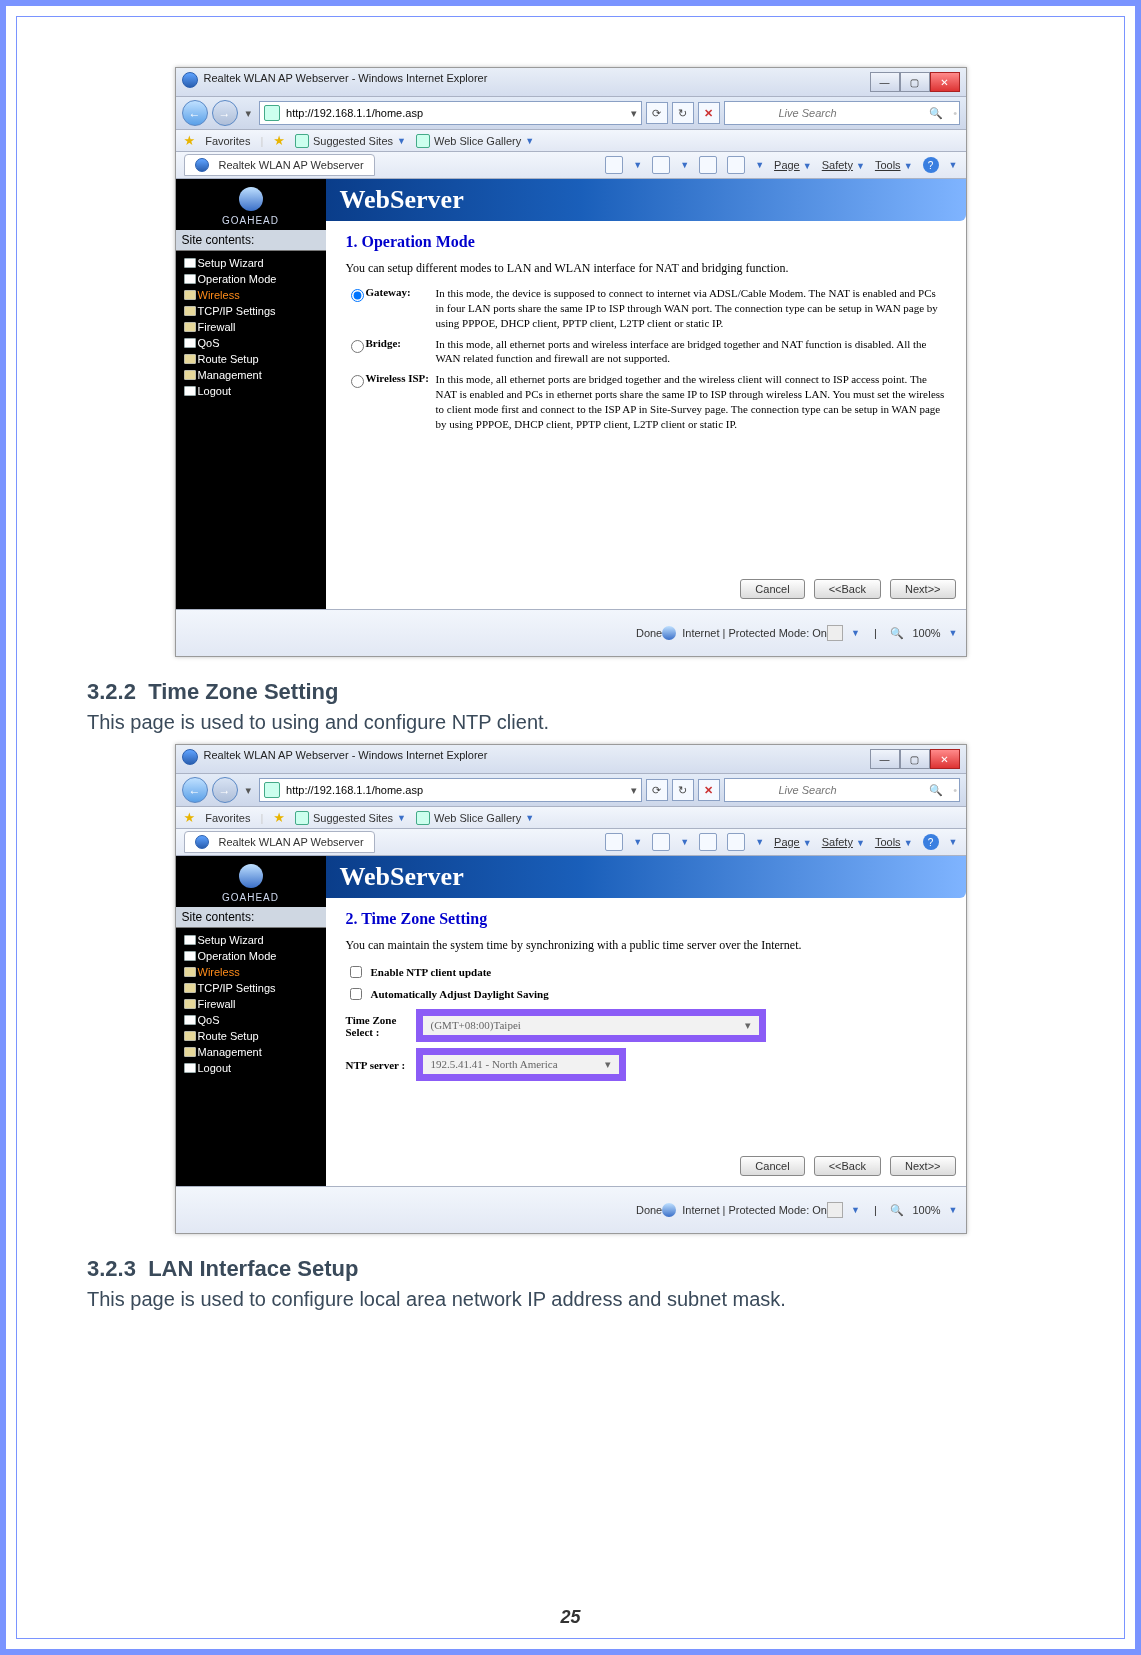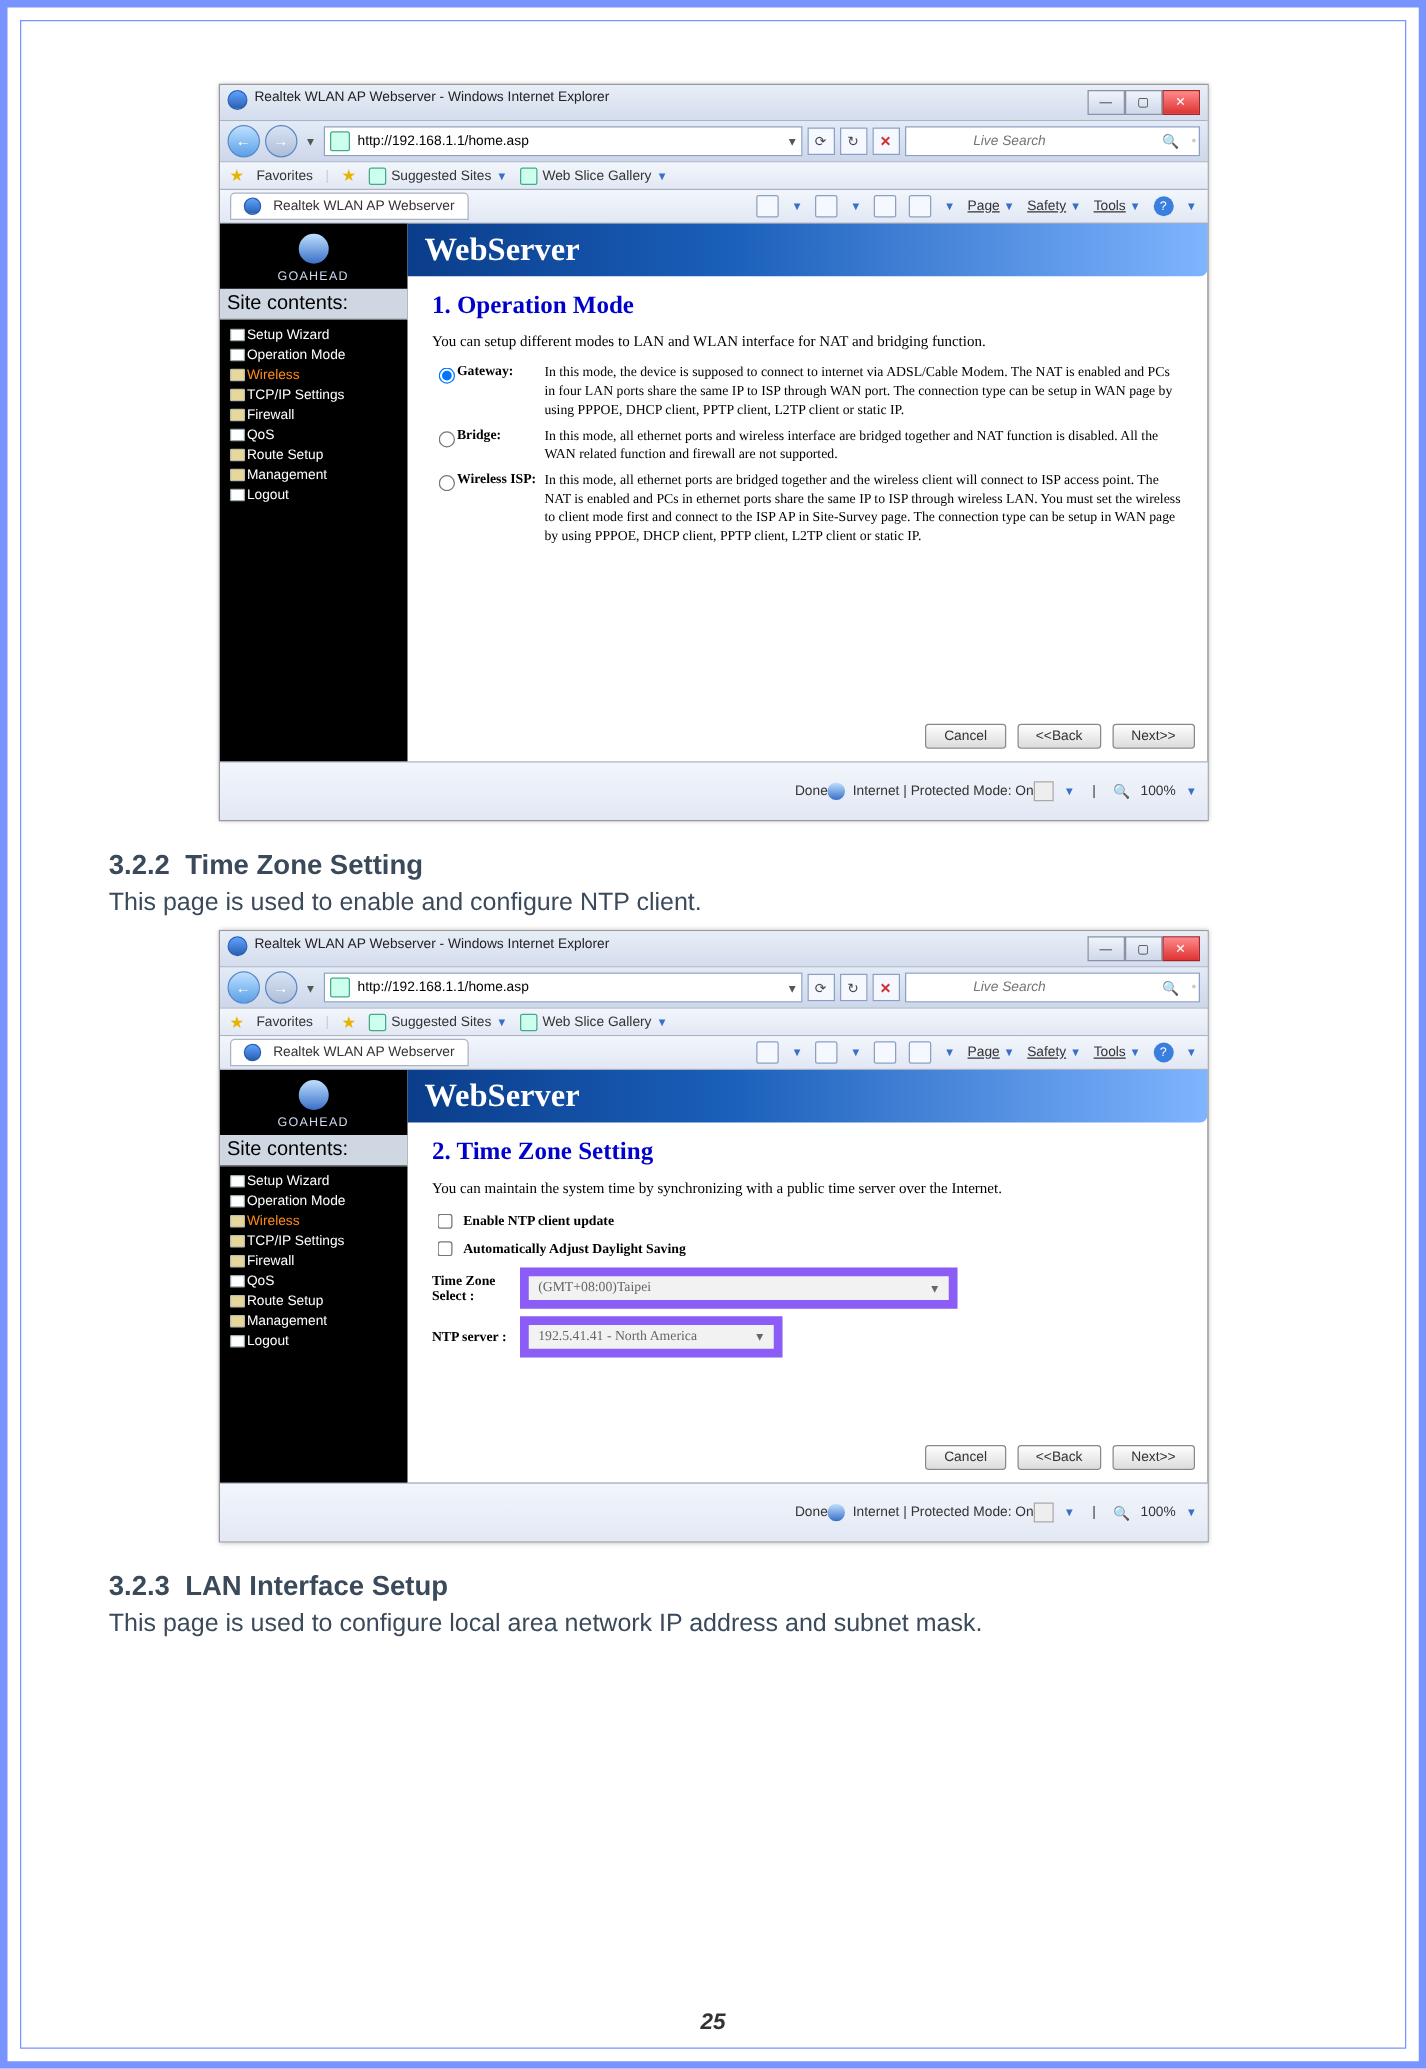--- a/index.html
+++ b/index.html
@@ -135,39 +135,39 @@
   .cmd-icon { width:16px;height:16px;border:1px solid #8aa0c4;border-radius:2px;background:#f5f9ff;display:inline-block; }
   .cmd-lbl { text-decoration:underline; }
   .help-q { width:16px;height:16px;border-radius:50%;background:#3a7fe0;color:#fff;display:inline-flex;align-items:center;justify-content:center;font-size:10px; }
 
   
   .ws-body { display:flex; background:#000; }
   .ws-side { width:150px; background:#000; color:#fff; padding-bottom:20px; }
   .goahead-logo { text-align:center; padding:8px 0 4px 0; }
   .goahead-logo .globe { width:24px;height:24px;border-radius:50%;background:linear-gradient(#bfe0ff,#3a6fc8);display:inline-block; }
   .goahead-logo .txt { font-size:10px;letter-spacing:1px;color:#cfd9ee;margin-top:2px; }
-  .site-head { background:#cfd7e2; color:#000; padding:3px 6px; font-size:16px; border-bottom:1px solid #777; }
+  .site-head { background:#cfd7e2; color:#000; padding:3px 6px; font-size:12px; border-bottom:1px solid #777; }
   .site-list { list-style:none; padding:4px 0 0 0; margin:0; font-size:11px; }
   .site-list li { padding:2px 8px 2px 22px; position:relative; display:flex; align-items:center; }
   .site-list li::before {
     content:""; position:absolute; left:8px; width:10px;height:8px;
     background:#e6d89a; border:1px solid #bba; border-radius:1px;
   }
   .site-list li.doc::before { background:#fff; border:1px solid #9aa; }
   .site-list li.sel { color:#ff8c1a; }
 
   .ws-main { flex:1; background:#fff; }
   .ws-banner {
     background: linear-gradient(90deg,#0a3d8a 0%,#1a5fba 40%,#7fb4ff 100%);
     color:#fff; font-family:"Times New Roman",serif; font-size:26px; font-weight:bold;
     padding:6px 14px;
     border-bottom-right-radius:6px;
   }
   .ws-content { padding:12px 20px 20px 20px; font-family:"Times New Roman",serif; color:#000; }
-  .ws-h1 { font-size:20px; font-weight:bold; color:#0000cc; margin-bottom:10px; }
+  .ws-h1 { font-size:16px; font-weight:bold; color:#0000cc; margin-bottom:10px; }
   .ws-intro { font-size:12px; margin-bottom:10px; }
   .mode-row { display:flex; margin:6px 0; font-size:11px; }
   .mode-radio { width:20px; }
   .mode-label { width:70px; font-weight:bold; }
   .mode-desc { flex:1; line-height:1.35; }
   .btnrow { text-align:right; padding:18px 10px 10px 0; }
   .btn {
     display:inline-block; padding:3px 14px; border:1px solid #888;border-radius:3px;
     background:linear-gradient(#fefefe,#dcdcdc); font-family:Verdana,Arial;font-size:11px;
     margin-left:6px;
@@ -323,21 +323,21 @@
             <span class="globe-ico"></span>
             <span>Internet | Protected Mode: On</span>
           </span>
       <span class="zoom"><span class="zicon"></span><span class="drop-tri">▼</span> <span style="padding:0 6px;">|</span> 🔍 <span>100%</span> <span class="drop-tri">▼</span></span>
     </div>
   </div>
 
   <div class="heading">
     <span>3.2.2</span>&nbsp;&nbsp;<span>Time Zone Setting</span>
   </div>
-  <div class="body-text">This page is used to enable and configure NTP client.</div>
+  <div class="body-text">This page is used to using and configure NTP client.</div>
 
   <div class="browser-window shot2">
     <div class="titlebar">
       <span class="ie-icon"></span>
       <span class="title-text">Realtek WLAN AP Webserver - Windows Internet Explorer</span>
       <div class="winbtns">
         <div class="winbtn">—</div>
         <div class="winbtn">▢</div>
         <div class="winbtn close">✕</div>
       </div>

